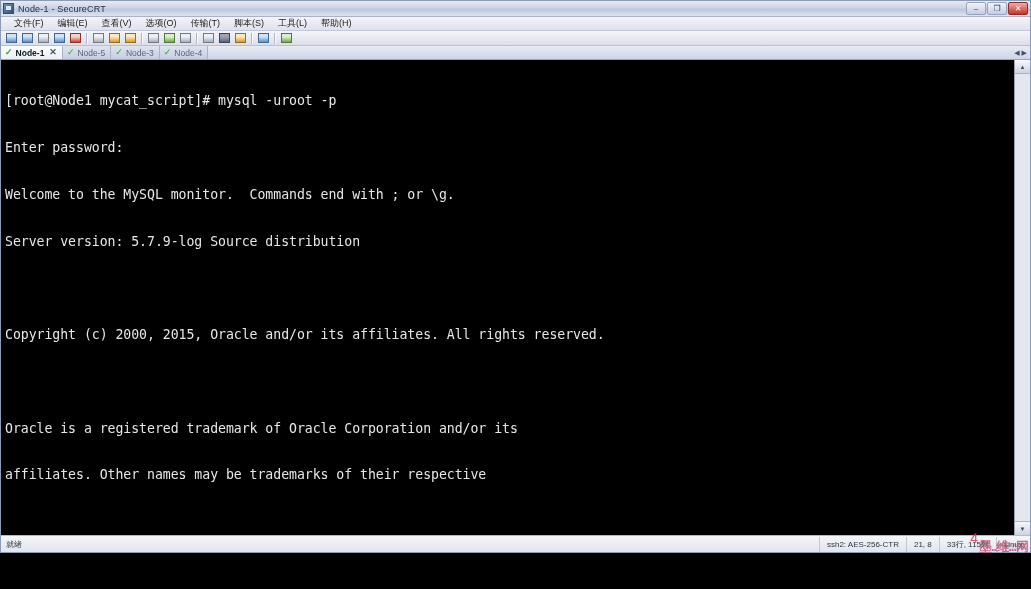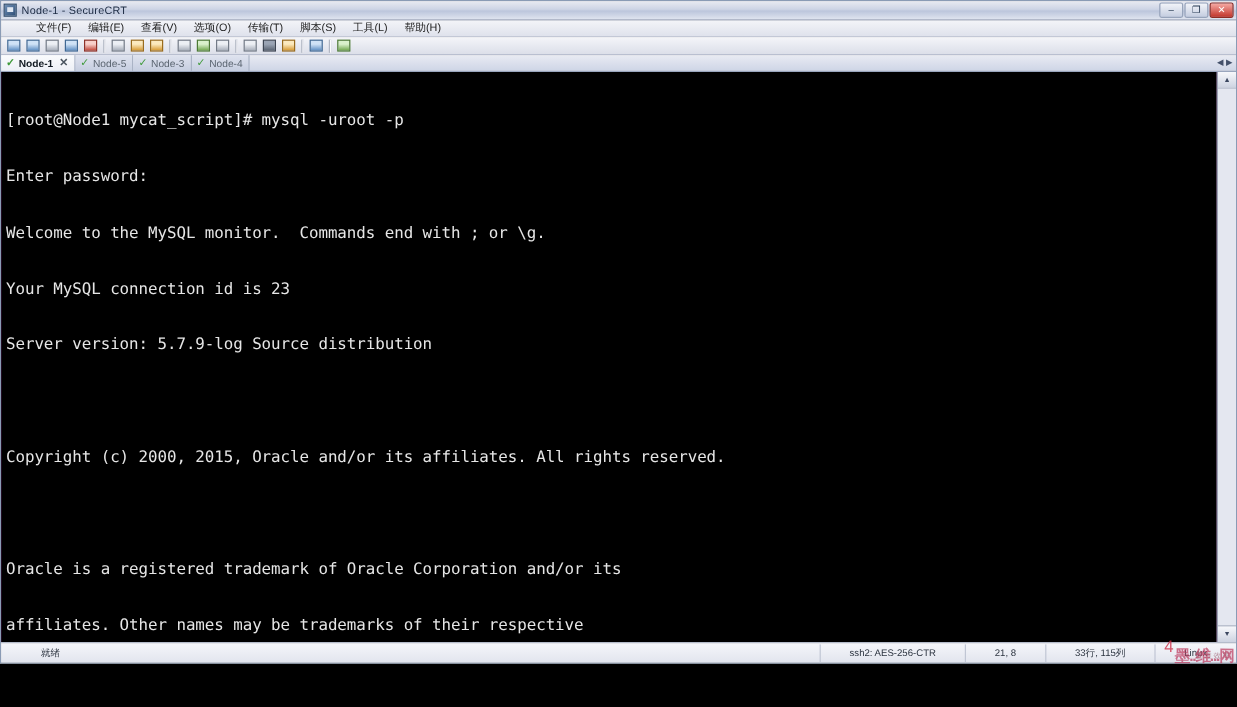--- a/index.html
+++ b/index.html
@@ -83,21 +83,21 @@
     color: #fff;
   }
 
   
   #menu-bar {
     height: 14px;
     background: linear-gradient(to bottom, #f3f4f8, #dfe2ec);
     border-bottom: 1px solid #c3c8d6;
     display: flex;
     align-items: center;
-    padding-left: 22px;
+    padding-left: 6px;
     flex: 0 0 auto;
     box-sizing: border-box;
   }
   .menu-item {
     font-size: 9px;
     color: #222;
     padding: 0 7px;
     white-space: nowrap;
     line-height: 13px;
   }
@@ -254,25 +254,24 @@
     font-size: 8px;
     color: #2c3440;
     flex: 0 0 auto;
     box-sizing: border-box;
     position: relative;
   }
   #status-ready {
     padding-left: 5px;
     width: 120px;
     white-space: nowrap;
-    margin-left: 28px;
   }
   #status-spacer { flex: 1 1 auto; }
   .status-cell {
-    padding: 0 24px;
+    padding: 0 7px;
     white-space: nowrap;
     border-left: 1px solid #c0c6d4;
     line-height: 15px;
     height: 15px;
     display: flex;
     align-items: center;
     text-align: center;
   }
   #status-watermark {
     position: absolute;
@@ -413,21 +412,20 @@
       <span class="tab-arrow">◀</span>
       <span class="tab-arrow">▶</span>
     </div>
   </div>
 
   <div id="terminal-area">
     <div id="terminal">
       <div class="term-line">[root@Node1 mycat_script]# mysql -uroot -p</div>
       <div class="term-line">Enter password:</div>
       <div class="term-line">Welcome to the MySQL monitor.  Commands end with ; or \g.</div>
-      <div class="term-line">Your MySQL connection id is 23</div>
       <div class="term-line">Server version: 5.7.9-log Source distribution</div>
       <div class="term-blank">&nbsp;</div>
       <div class="term-line">Copyright (c) 2000, 2015, Oracle and/or its affiliates. All rights reserved.</div>
       <div class="term-blank">&nbsp;</div>
       <div class="term-line">Oracle is a registered trademark of Oracle Corporation and/or its</div>
       <div class="term-line">affiliates. Other names may be trademarks of their respective</div>
       
       
       
       

